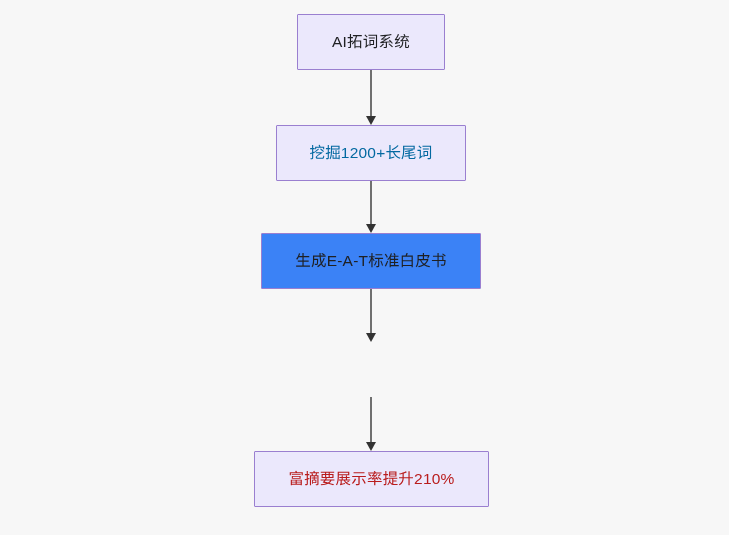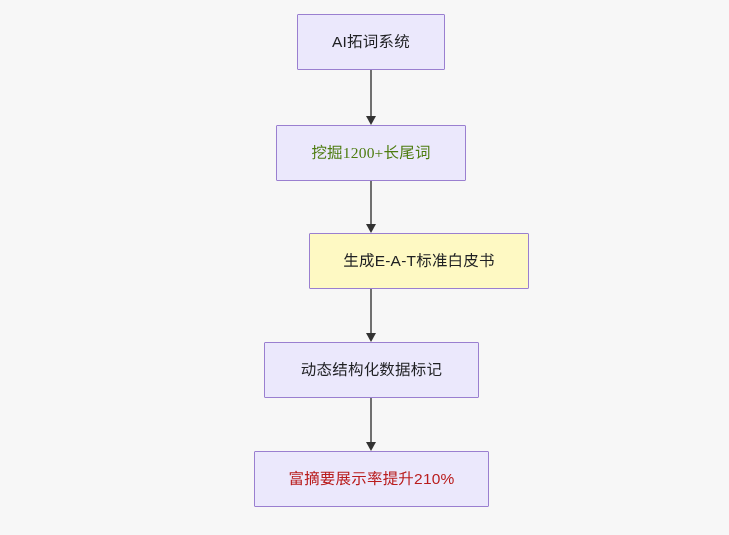--- a/index.html
+++ b/index.html
@@ -89,28 +89,25 @@
   <div class="flow-edge" id="edge-4" style="left: 363px; top: 397px; width: 16px; height: 54px;">
     <div class="edge-line" style="height: 46px; background: rgb(112, 112, 112);"></div>
     <div class="edge-head" style="border-top-color: rgb(51, 51, 51);"></div>
   </div>
 
   <div class="flow-node" id="node-1" style="left: 297px; top: 14px; width: 148px; height: 56px; background: rgb(235, 232, 252); border-color: rgb(154, 127, 208);">
     <span class="flow-node-label" style="color: rgb(31, 32, 35);">AI拓词系统</span>
   </div>
 
   <div class="flow-node" id="node-2" style="left: 276px; top: 125px; width: 190px; height: 56px; background: rgb(235, 232, 252); border-color: rgb(154, 127, 208);">
-    <span class="flow-node-label" style="color: #4d7c0f; font-family: Liberation Serif, serif;">挖掘1200+长尾词</span>
+    <span class="flow-node-label" style="color: #0369a1;">挖掘1200+长尾词</span>
   </div>
 
-  <div class="flow-node" id="node-3" style="left: 261px; top: 233px; width: 220px; height: 56px; background: #fef9c3; border-color: rgb(154, 127, 208); margin-left: 48px;">
+  <div class="flow-node" id="node-3" style="left: 261px; top: 233px; width: 220px; height: 56px; background: #3b82f6; border-color: rgb(154, 127, 208);">
     <span class="flow-node-label" style="color: rgb(31, 32, 35);">生成E-A-T标准白皮书</span>
   </div>
 
-  <div class="flow-node" id="node-4" style="left: 264px; top: 342px; width: 215px; height: 56px; background: rgb(235, 232, 252); border-color: rgb(154, 127, 208);">
-    <span class="flow-node-label" style="color: rgb(31, 32, 35);">动态结构化数据标记</span>
-  </div>
 
   <div class="flow-node" id="node-5" style="left: 254px; top: 451px; width: 235px; height: 56px; background: rgb(235, 232, 252); border-color: rgb(154, 127, 208);">
     <span class="flow-node-label" style="color: #b91c1c;">富摘要展示率提升210%</span>
   </div>
 
 </div>
 
 </body></html>

